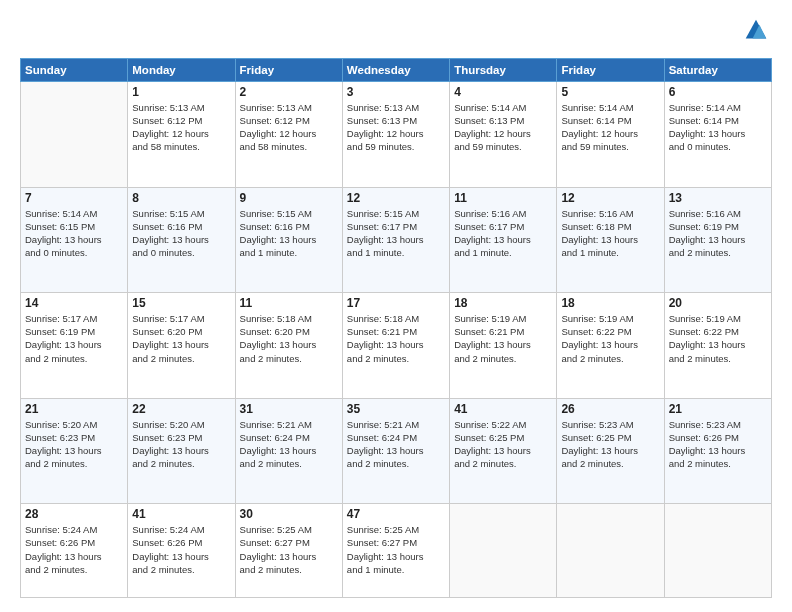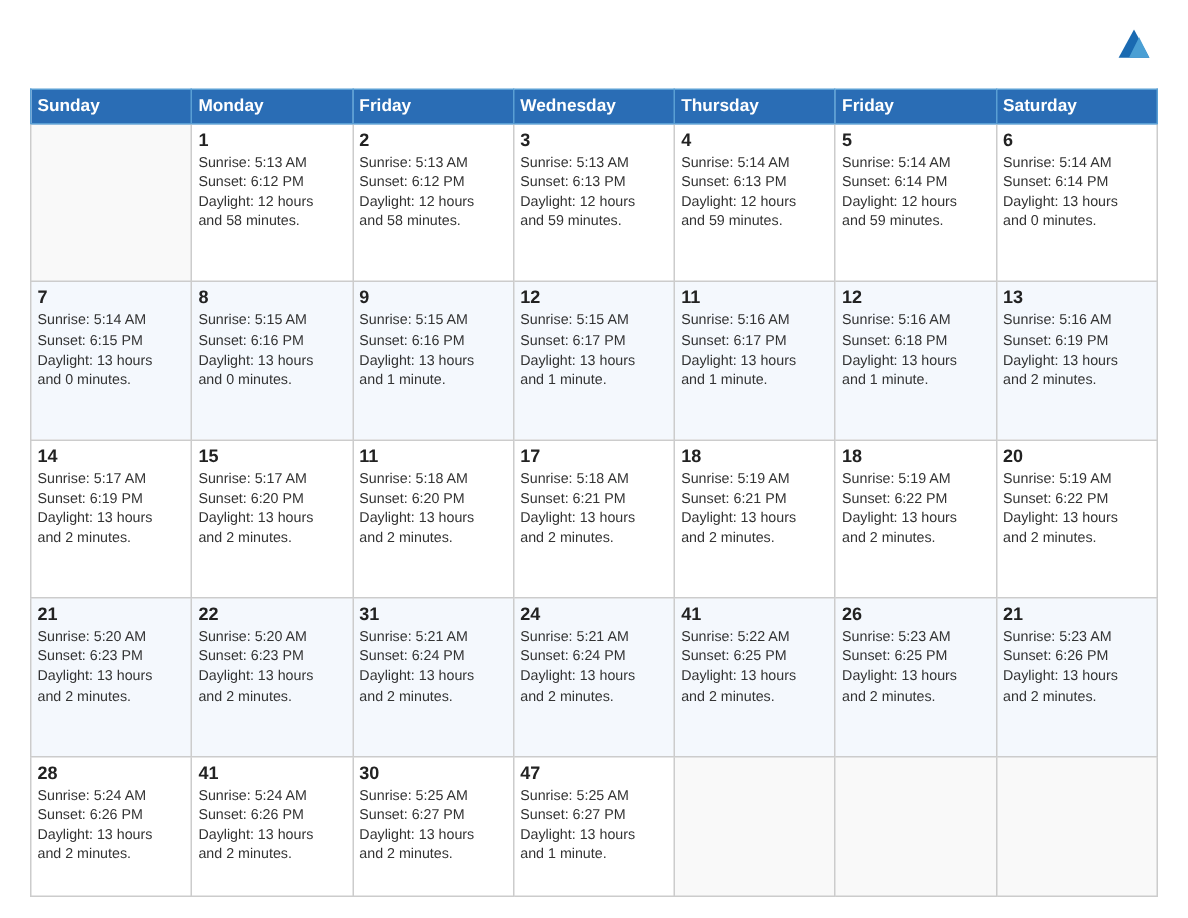--- a/index.html
+++ b/index.html
@@ -301,21 +301,21 @@
 and 2 minutes.</div>
           </td>
           <td>
             <span class="day-num">31</span>
             <div class="day-info" style="white-space: pre-line;">Sunrise: 5:21 AM
 Sunset: 6:24 PM
 Daylight: 13 hours
 and 2 minutes.</div>
           </td>
           <td>
-            <span class="day-num">24</span>
+            <span class="day-num">35</span>
             <div class="day-info" style="white-space: pre-line;">Sunrise: 5:21 AM
 Sunset: 6:24 PM
 Daylight: 13 hours
 and 2 minutes.</div>
           </td>
           <td>
             <span class="day-num">41</span>
             <div class="day-info" style="white-space: pre-line;">Sunrise: 5:22 AM
 Sunset: 6:25 PM
 Daylight: 13 hours

